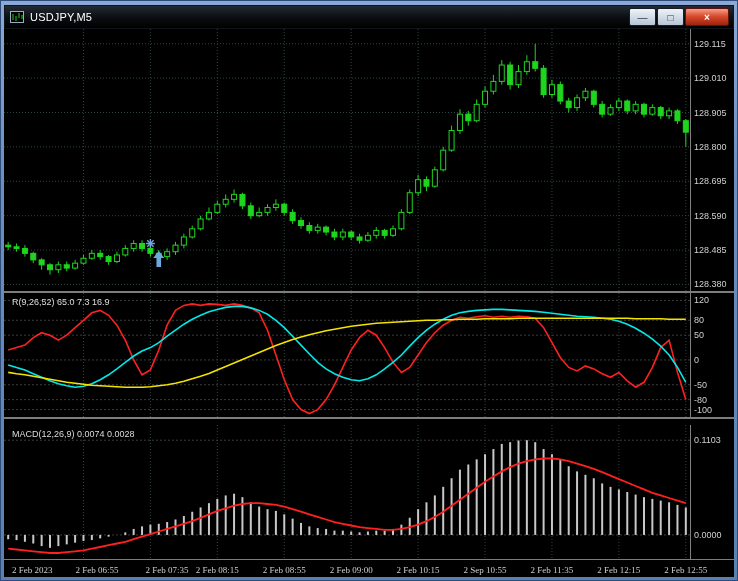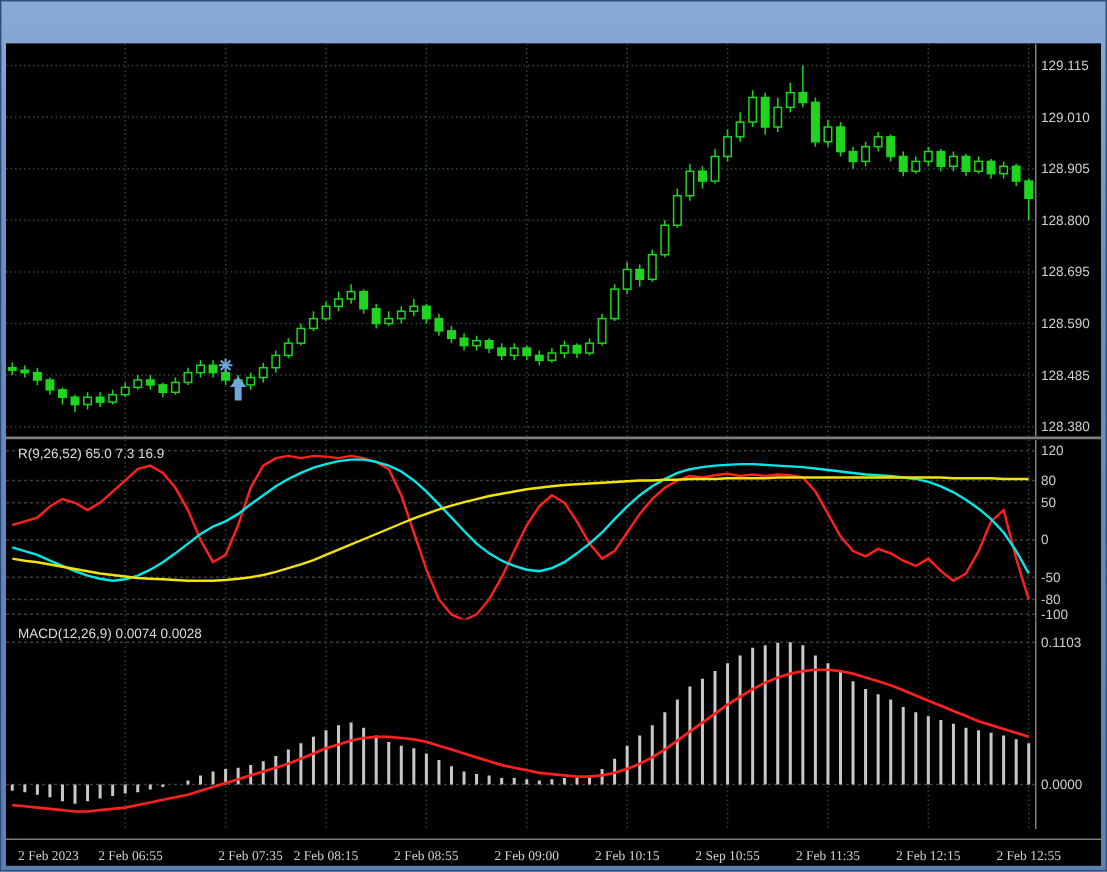--- a/index.html
+++ b/index.html
@@ -18,30 +18,53 @@
   .tb-min,.tb-max{width:27px;background:linear-gradient(#eef3f8,#b7c5d6);color:#2c3a4e;}
   .tb-close{width:44px;background:linear-gradient(#f4a08c,#d94a2c 45%,#9c2410);color:#fff;
     font-weight:bold;border-color:#5f130a;}
   .client{position:absolute;left:3px;right:3px;top:28px;bottom:3px;background:#000;overflow:hidden;}
   .panel{position:absolute;left:0;width:732px;overflow:hidden;background:#000;}
   .panel svg{display:block;}
   .panel-main{top:0;height:262px;}
   .sep1{top:262px;height:2px;}
   .sep2{top:388px;height:2px;}
   .panel-ind{top:264px;height:124px;}
-  .panel-macd{top:384px;height:140px;}
+  .panel-macd{top:396px;height:140px;}
   .separator{position:absolute;left:0;width:732px;background:#7d7d7d;cursor:row-resize;}
   .overlay-label{position:absolute;top:4px;left:8px;font-size:9px;color:#dcdcdc;white-space:pre;}
   #time-axis{position:absolute;left:0;top:530px;width:732px;height:20px;background:#000;overflow:hidden;border-top:1px solid #7d7d7d;}
   .time-label{position:absolute;top:5px;font-size:9px;color:#cfcfcf;white-space:nowrap;font-family:Liberation Serif, serif;}
 </style>
 </head>
 <body>
 
 <div class="window">
+  <div class="titlebar">
+    <span class="tb-icon">
+      <svg width="14" height="12">
+        <rect x="0.5" y="0.5" width="13" height="11" fill="#000" stroke="#9aabc4"></rect>
+        <line x1="3" y1="3" x2="3" y2="9" stroke="#1fd51f"></line>
+        <line x1="6" y1="5" x2="6" y2="10" stroke="#1fd51f"></line>
+        <line x1="9" y1="2" x2="9" y2="7" stroke="#1fd51f"></line>
+        <line x1="12" y1="4" x2="12" y2="8" stroke="#1fd51f"></line>
+      </svg>
+    </span>
+    <span class="tb-title">USDJPY,M5</span>
+    <div class="tb-buttons">
+      <div class="tb-btn tb-min">
+        <span>—</span>
+      </div>
+      <div class="tb-btn tb-max">
+        <span>□</span>
+      </div>
+      <div class="tb-btn tb-close">
+        <span>×</span>
+      </div>
+    </div>
+  </div>
 
   <div class="client">
     <div class="panel panel-main">
       <svg id="svg-main" width="732" height="262" viewBox="0 0 732 262">
           <g stroke="#2d4444" stroke-dasharray="1,2">
             <line x1="79.47560975609755" y1="0" x2="79.47560975609755" y2="262"></line>
             <line x1="146.40243902439025" y1="0" x2="146.40243902439025" y2="262"></line>
             <line x1="213.3292682926829" y1="0" x2="213.3292682926829" y2="262"></line>
             <line x1="280.2560975609756" y1="0" x2="280.2560975609756" y2="262"></line>
             <line x1="347.1829268292683" y1="0" x2="347.1829268292683" y2="262"></line>
@@ -393,21 +416,21 @@
             <line x1="673.451219512195" y1="109.93865030674847" x2="673.451219512195" y2="79.87730061349693"></line>
             <line x1="681.8170731707316" y1="109.93865030674847" x2="681.8170731707316" y2="82.45398773006136"></line>
           </g>
           <polyline points="4.2,123.7 12.5,124.5 20.9,125.4 29.3,126.3 37.6,127.1 46.0,128.0 54.4,128.0 62.7,127.1 71.1,126.3 79.5,125.4 87.8,123.7 96.2,122.0 104.6,120.2 112.9,118.5 121.3,116.8 129.7,114.2 138.0,111.7 146.4,109.1 154.8,106.5 163.1,103.9 171.5,101.3 179.9,98.8 188.2,96.2 196.6,92.8 205.0,89.3 213.3,85.9 221.7,83.3 230.1,80.7 238.4,79.0 246.8,78.2 255.2,78.2 263.5,79.0 271.9,79.9 280.3,81.6 288.6,84.2 297.0,86.7 305.4,89.3 313.7,91.9 322.1,94.5 330.5,97.1 338.8,98.8 347.2,100.5 355.5,102.2 363.9,103.1 372.3,103.9 380.6,104.8 389.0,104.8 397.4,103.9 405.7,102.2 414.1,99.6 422.5,96.2 430.8,91.9 439.2,86.7 447.6,80.7 455.9,74.7 464.3,68.7 472.7,62.7 481.0,56.7 489.4,51.5 497.8,46.4 506.1,42.1 514.5,38.7 522.9,36.1 531.2,34.4 539.6,33.5 548.0,33.5 556.3,34.4 564.7,36.1 573.1,38.7 581.4,41.2 589.8,43.8 598.2,47.2 606.5,50.7 614.9,54.1 623.3,57.5 631.6,61.0 640.0,64.4 648.4,67.9 656.7,70.4 665.1,73.0 673.5,75.6 681.8,78.2" fill="none" stroke="#ff2020" stroke-width="1.8"></polyline>
         </svg>
       <div class="overlay-label">MACD(12,26,9) 0.0074 0.0028</div>
     </div>
 
     <div id="time-axis">
         <div class="time-label" style="left: 8px;">2 Feb 2023</div>
-        <div class="time-label" style="left: 83px; transform: translateX(-50%);">2 Feb 06:55</div>
+        <div class="time-label" style="left: 93px; transform: translateX(-50%);">2 Feb 06:55</div>
         <div class="time-label" style="left: 163px; transform: translateX(-50%);">2 Feb 07:35</div>
         <div class="time-label" style="left: 213.329px; transform: translateX(-50%);">2 Feb 08:15</div>
         <div class="time-label" style="left: 280.256px; transform: translateX(-50%);">2 Feb 08:55</div>
         <div class="time-label" style="left: 347.183px; transform: translateX(-50%);">2 Feb 09:00</div>
         <div class="time-label" style="left: 414.11px; transform: translateX(-50%);">2 Feb 10:15</div>
         <div class="time-label" style="left: 481.037px; transform: translateX(-50%);">2 Sep 10:55</div>
         <div class="time-label" style="left: 547.963px; transform: translateX(-50%);">2 Feb 11:35</div>
         <div class="time-label" style="left: 614.89px; transform: translateX(-50%);">2 Feb 12:15</div>
         <div class="time-label" style="left: 681.817px; transform: translateX(-50%);">2 Feb 12:55</div>
       </div>

